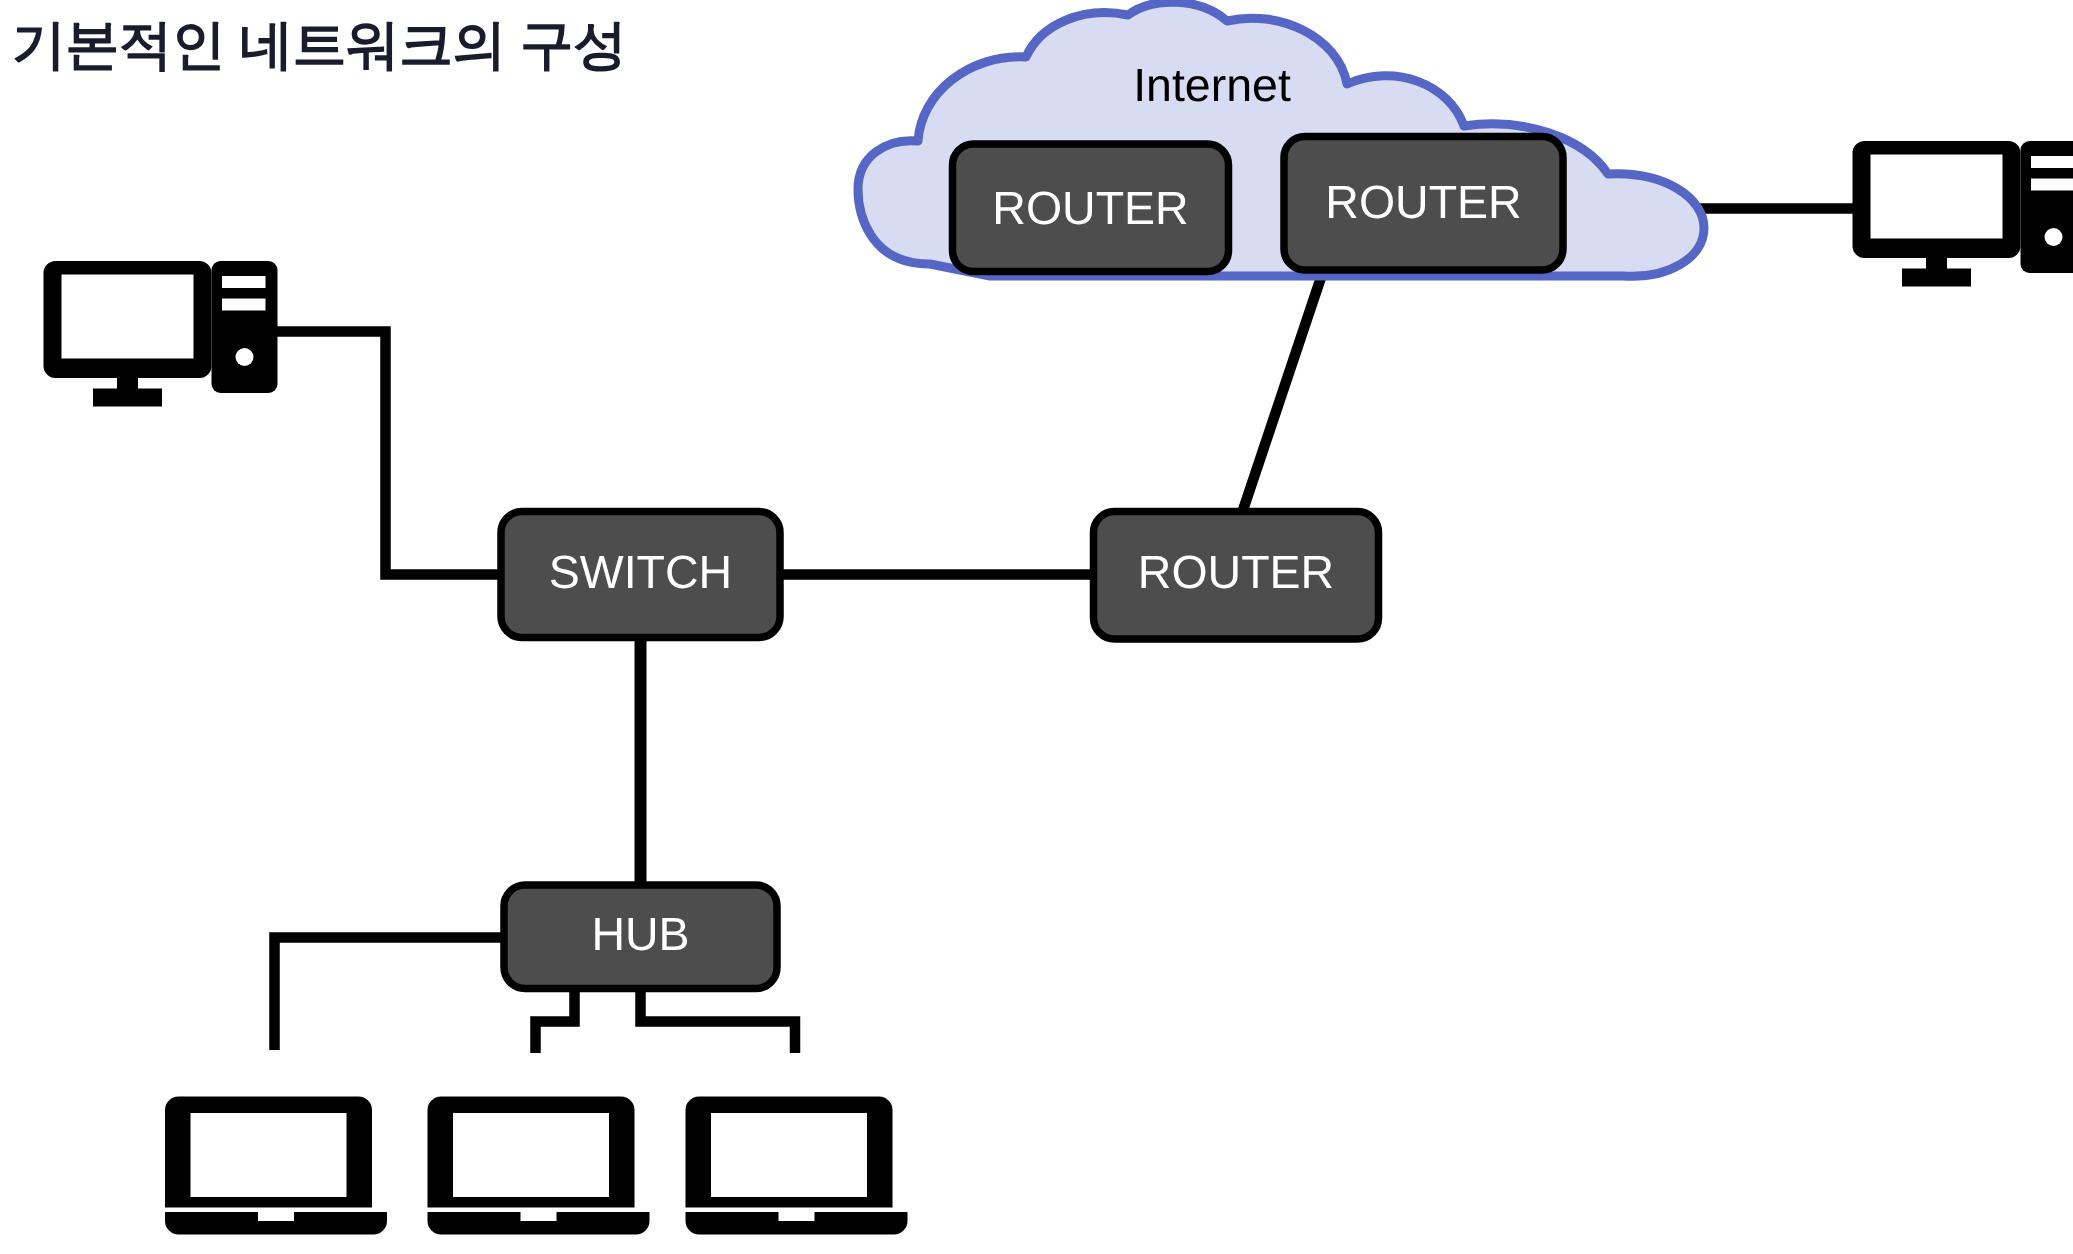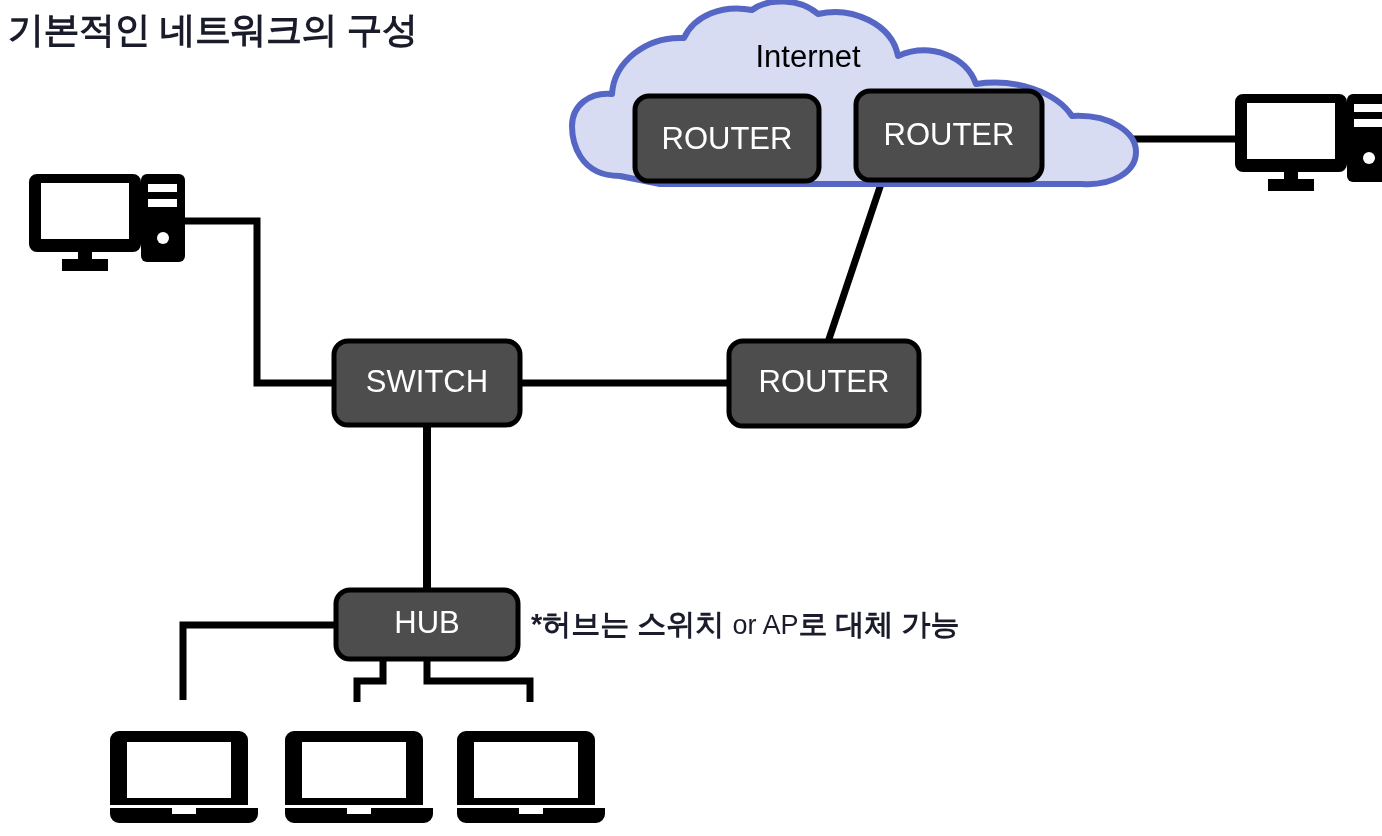--- a/index.html
+++ b/index.html
@@ -63,23 +63,20 @@
     dominant-baseline: middle;
   }
 </style>
 </head>
 <body>
 
 <div id="stage" style="background: rgb(255, 255, 255);">
 
   <div class="page-title" style="color: rgb(27, 28, 43);">기본적인 네트워크의 구성</div>
 
-  <div class="note-text">
-    <span>*허브는 스위치 </span><span class="latin">or AP</span><span>로 대체 가능</span>
-  </div>
 
   <svg id="diagram-svg" viewBox="0 0 1382 836">
 
     <g stroke="#000000" fill="none" stroke-linecap="butt">
 
       <path d="M 178 221 L 257 221 L 257 383 L 340 383" stroke-width="7"></path>
 
       <line x1="1125" y1="139" x2="1245" y2="139" stroke-width="7"></line>
 
       <line x1="884" y1="175" x2="827" y2="345" stroke-width="7"></line>

